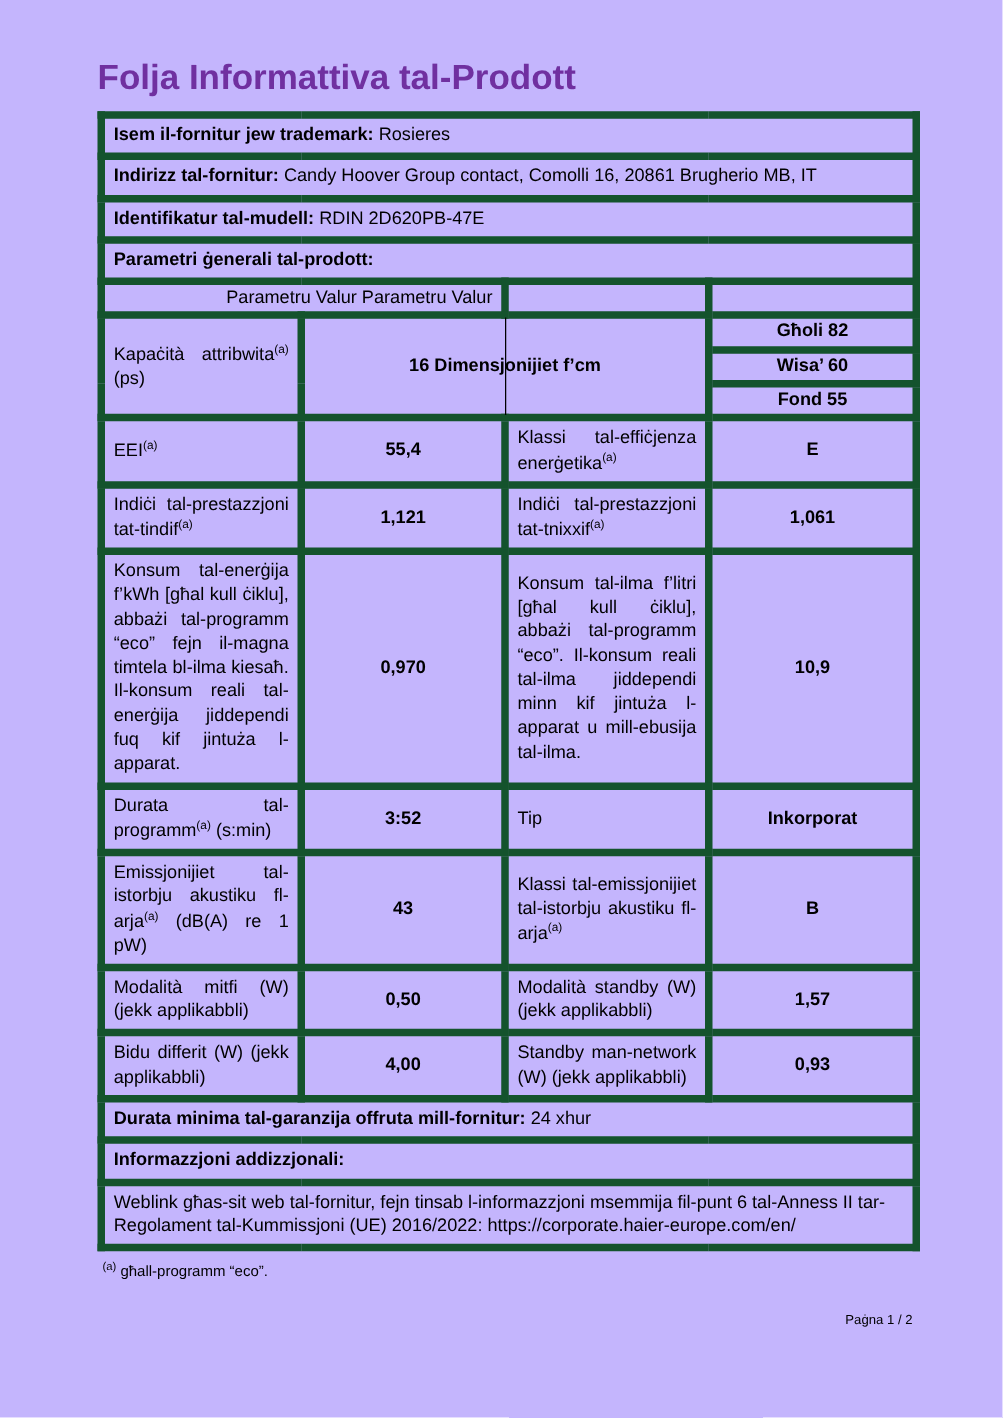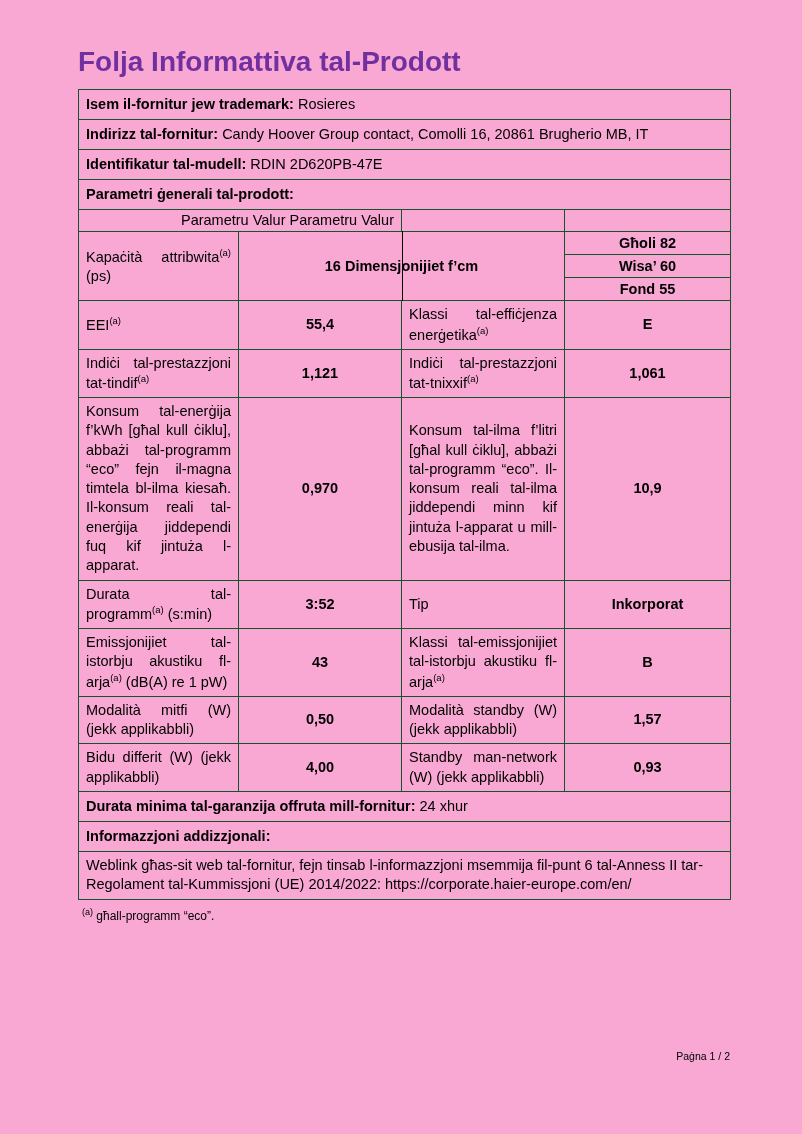--- a/index.html
+++ b/index.html
@@ -1,23 +1,23 @@
 <!DOCTYPE html>
 <html><head>
 <meta charset="utf-8">
 <style>
   * { box-sizing: border-box; }
   html, body { margin:0; padding:0; background:#ffffff; }
-  .page { width:802px; height:1134px; background:#f9a8d4; position:relative;
+  .page { width:802px; height:1134px; background:#c4b5fd; position:relative;
           padding:46px 72px 0 78px; font-family:"Liberation Sans", sans-serif; color:#000;
           overflow:hidden; }
   .title { font-size:28px; font-weight:bold; margin:0 0 11px 0; font-family:"Liberation Sans", sans-serif; }
   .subtitle { font-size:13.5px; line-height:1.45; margin:0 0 11px 0; }
   table.fiche { width:652px; border-collapse:collapse; table-layout:fixed; font-size:14.5px; line-height:1.33; }
-  .fiche td { border:1px solid #14532d; padding:4px 7px; vertical-align:middle; word-wrap:break-word; }
+  .fiche td { border:6px solid #14532d; padding:4px 7px; vertical-align:middle; word-wrap:break-word; }
   .b { font-weight:bold; }
   .lbl { text-align:justify; }
   .val { text-align:center;font-weight:bold; }
   td.hdr { padding:1px 7px;text-align:right; }
   td.dim { padding:1px 7px; }
   .merged { position:relative; }
   .vline { position:absolute; left:50%; top:-1px; bottom:-1px; width:1px; background:#000; }
   sup { font-size:9.5px; }
   .footnote { font-size:12px; margin:7px 0 0 4px; }
   .footnote sup { font-size:9px; }
@@ -128,21 +128,21 @@
 
       <tr class="r30">
         <td colspan="4"><span class="b">Durata minima tal-garanzija offruta mill-fornitur:</span> <span>24 xhur</span></td>
       </tr>
 
       <tr class="r30">
         <td colspan="4" class="b">Informazzjoni addizzjonali:</td>
       </tr>
 
       <tr class="r48">
-        <td colspan="4"><span>Weblink għas-sit web tal-fornitur, fejn tinsab l-informazzjoni msemmija fil-punt 6 tal-Anness II tar-Regolament tal-Kummissjoni (UE) 2014/2022: </span><span class="url">https://corporate.haier-europe.com/en/</span></td>
+        <td colspan="4"><span>Weblink għas-sit web tal-fornitur, fejn tinsab l-informazzjoni msemmija fil-punt 6 tal-Anness II tar-Regolament tal-Kummissjoni (UE) 2016/2022: </span><span class="url">https://corporate.haier-europe.com/en/</span></td>
       </tr>
 
     </tbody>
   </table>
 
   <p class="footnote"><sup>(a)</sup><span> għall-programm “eco”.</span></p>
 
   <div class="pagenum">Paġna 1 / 2</div>
 
 </div>

